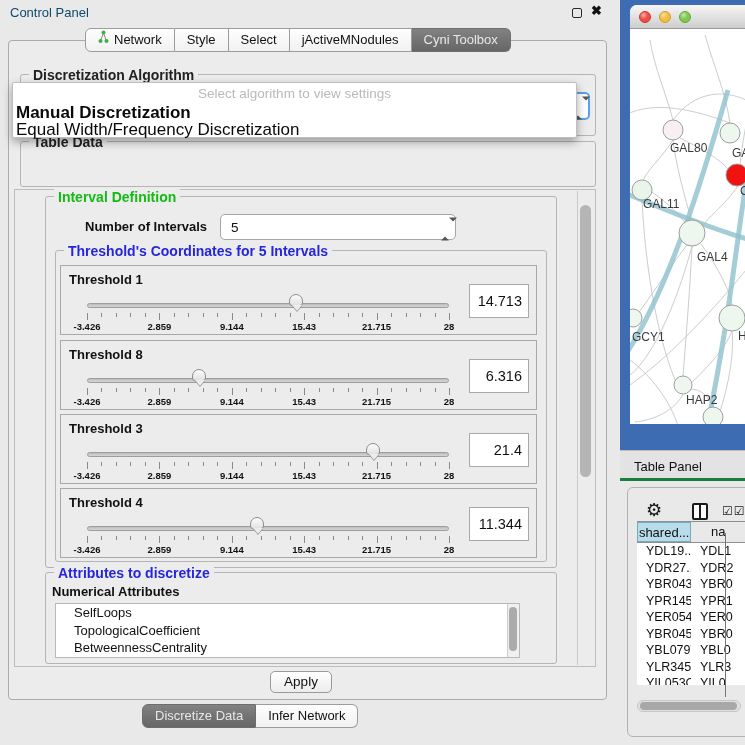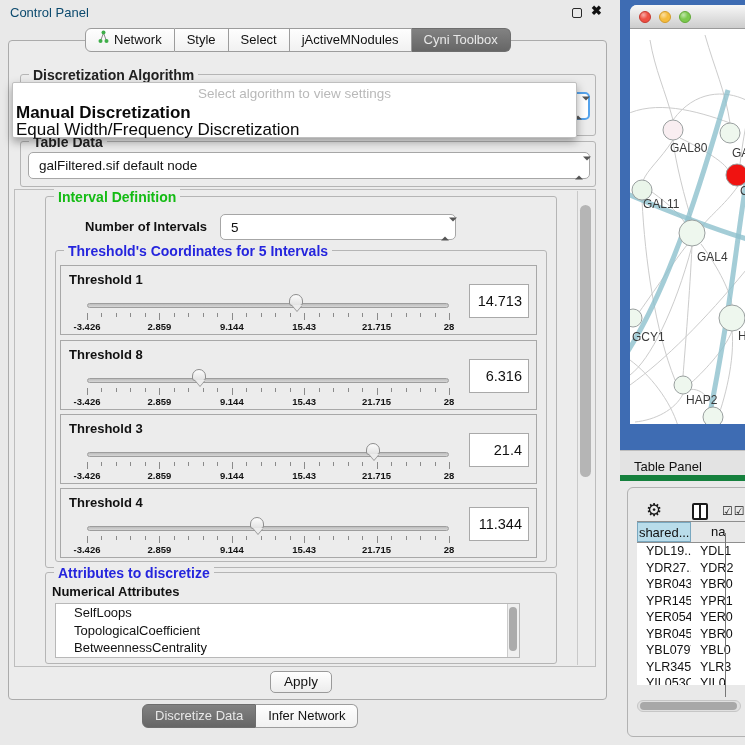--- a/index.html
+++ b/index.html
@@ -73,21 +73,21 @@
   .apply-btn { left:270px; top:671px; width:62px; height:22px; background:linear-gradient(#ffffff,#ececec);
                border:1px solid #9a9a9a; border-radius:5px; font-size:13.5px; color:#111; text-align:center; line-height:20px; }
 
   
   .blue-frame { left:620px; top:0; width:125px; height:450px; background:#3e6cb3; }
   .mac-window { left:630px; top:5px; width:115px; height:419px; border-radius:7px 0 0 0; overflow:hidden; background:#fff; }
   .mac-titlebar { position:absolute; left:0; top:0; width:100%; height:24px; background:linear-gradient(#f7f7f7,#cdcdcd); border-bottom:1px solid #9a9a9a; }
   .light { position:absolute; top:6px; width:12px; height:12px; border-radius:50%; }
   .net-canvas { position:absolute; left:0; top:25px; width:115px; height:394px; background:#fff; }
 
-  .tp-bar { left:620px; top:450px; width:125px; height:31px; background:#e3e3e3; border-top:1px solid #bdbdbd; border-bottom:6px solid #15803d; }
+  .tp-bar { left:620px; top:450px; width:125px; height:31px; background:#e3e3e3; border-top:1px solid #bdbdbd; border-bottom:3px solid #15803d; }
   .tp-title { position:absolute; left:14px; top:8px; font-size:13px; color:#111; }
   .tp-box { left:627px; top:487px; width:130px; height:250px; background:#e9e9e9; border:1px solid #b2b2b2; border-radius:6px; }
   .gear-glyph { left:646px; top:499px; font-size:18px; color:#1a1a1a; }
   .split-icon { left:692px; top:503px; width:16px; height:17px; border:2px solid #1a1a1a; border-radius:2px; background:#fff; }
   .split-icon .mid { position:absolute; left:50%; top:0; width:2px; height:100%; background:#1a1a1a; transform:translateX(-1px); }
   .checks-glyph { left:722px; top:504px; font-size:12px; color:#1a1a1a; letter-spacing:1px; }
 
   .tbl { left:637px; top:521px; width:108px; height:164px; background:#fff; overflow:hidden; }
   .tbl-header { display:flex; height:22px; border-top:1px solid #8f8f8f; border-bottom:1px solid #8f8f8f; }
   .tbl-hcell { font-size:13px; color:#111; text-align:center; line-height:20px; white-space:nowrap; overflow:hidden; }
@@ -148,27 +148,20 @@
   </div>
 
   <div class="abs popup">
     <div class="popup-placeholder">Select algorithm to view settings</div>
     <div class="popup-item sel" style="top:20px;">Manual Discretization</div>
     <div class="popup-item" style="top:37px;">Equal Width/Frequency Discretization</div>
   </div>
 
   <div class="abs group" style="left:20px; top:141px; width:576px; height:46px;">
     <span class="group-title t-dark">Table Data</span>
-  </div>
-  <div class="abs combobox" style="left:28px; top:152px; width:562px; height:27px;">
-    <span class="cb-text">galFiltered.sif default node</span>
-    <span class="stepper">
-      <span class="step-up"></span>
-      <span class="step-dn"></span>
-    </span>
   </div>
 
   <div class="abs scrollpane"></div>
   <div class="abs vscroll-track"></div>
   <div class="abs vscroll-thumb"></div>
 
   <div class="abs group" style="left:45px; top:196px; width:512px; height:372px;">
     <span class="group-title t-green">Interval Definition</span>
   </div>
   <div class="abs noi-label">Number of Intervals</div>

